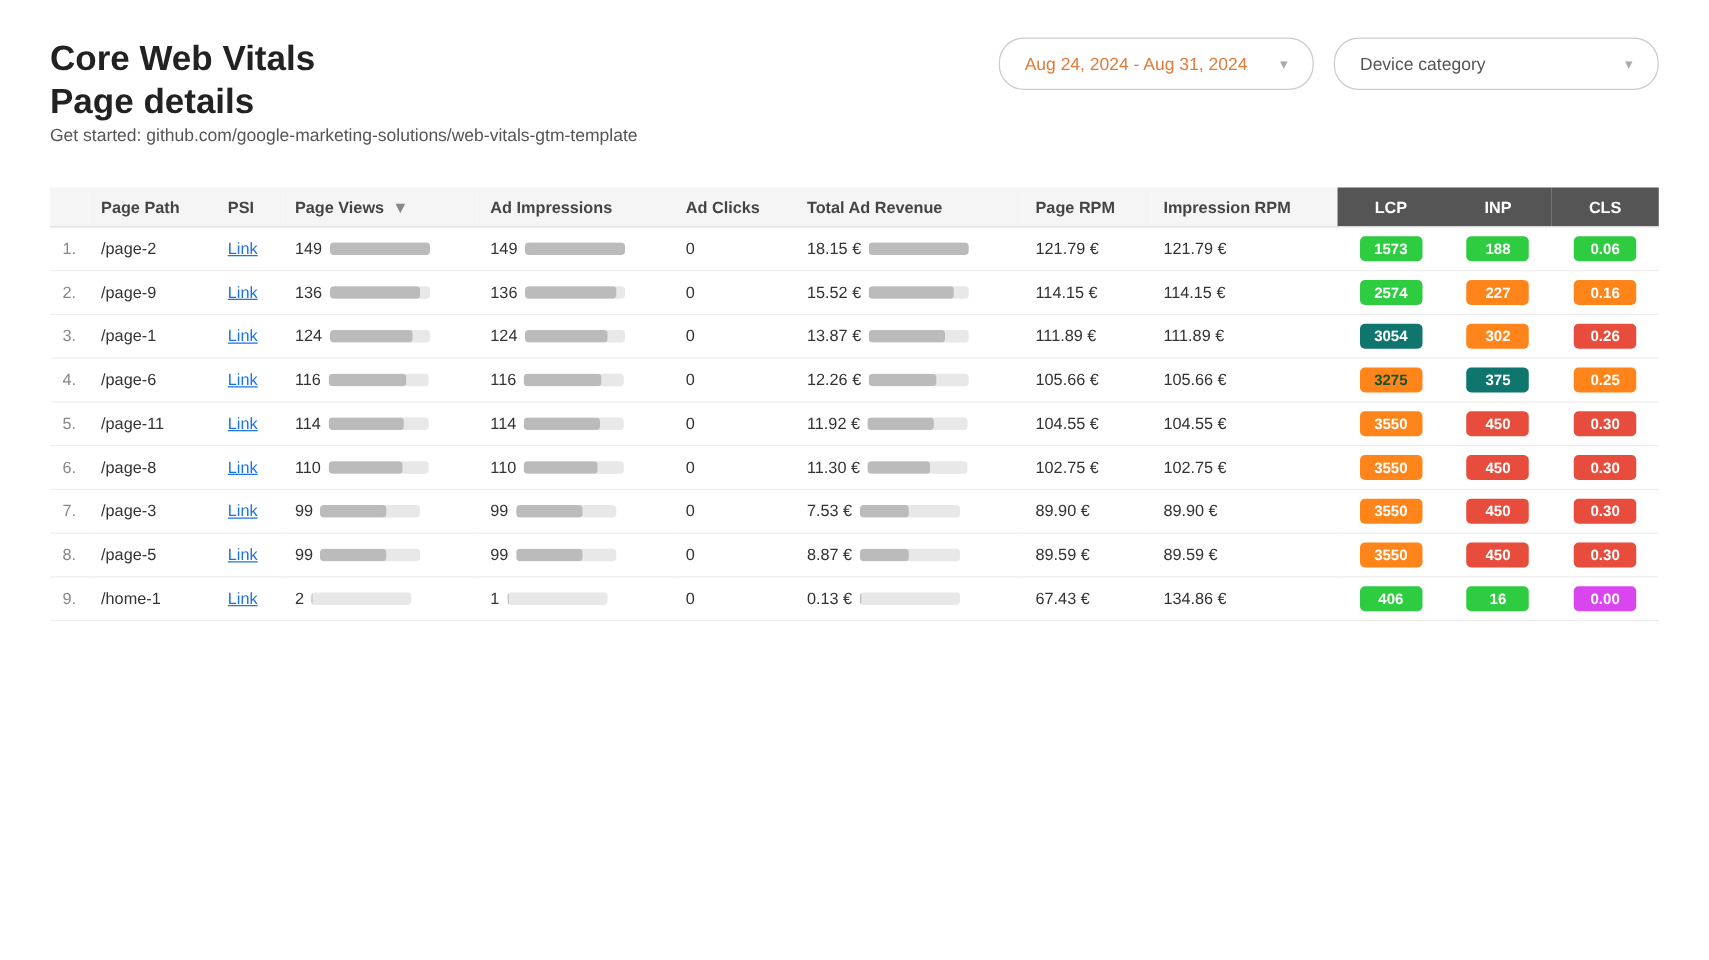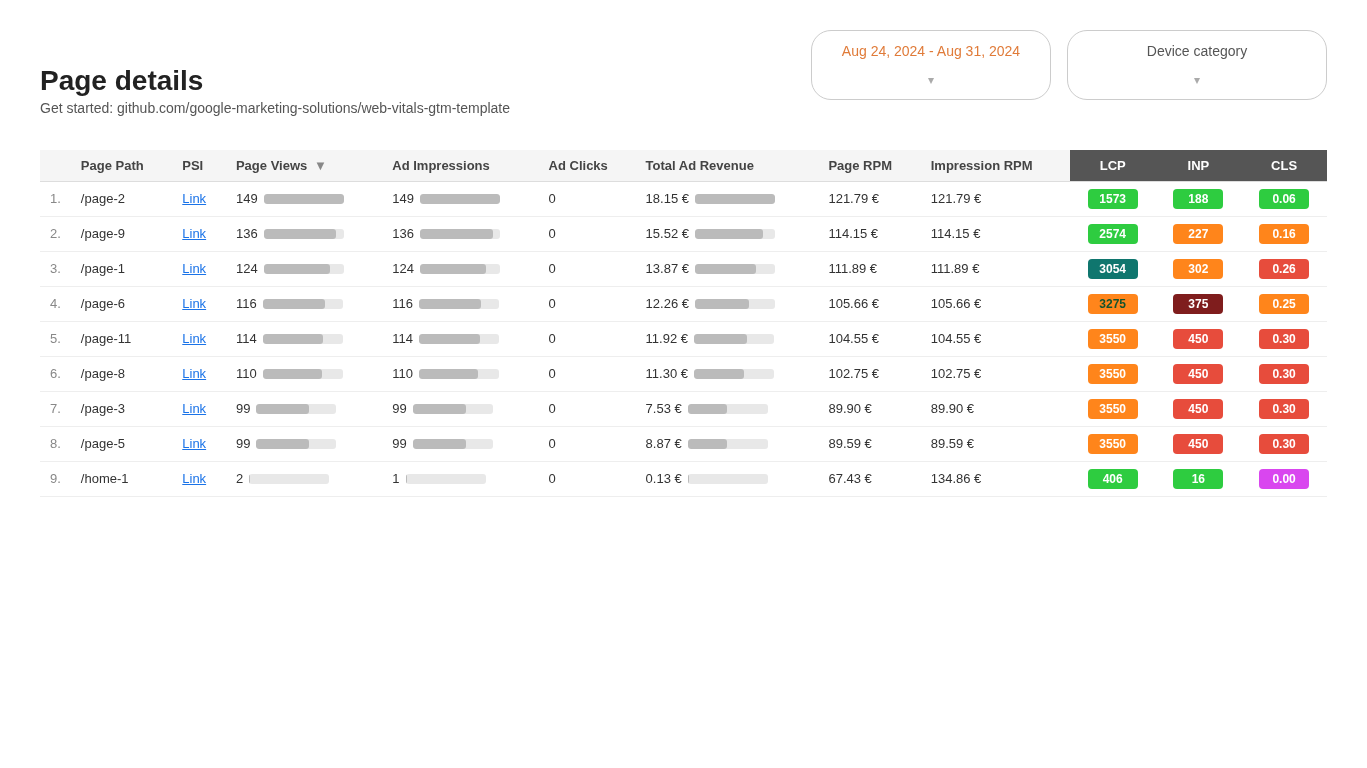--- a/index.html
+++ b/index.html
@@ -38,25 +38,24 @@
     }
     .filter-dropdown {
       border: 1.5px solid #ccc;
       border-radius: 20px;
       padding: 12px 20px;
       font-size: 14px;
       color: #e07b39;
       background: #fff;
       display: flex;
       align-items: center;
-      gap: 14px;
+      gap: 26px;
       cursor: pointer;
       min-width: 240px;
       justify-content: space-between;
-      flex-direction: column;
     }
     .filter-dropdown.device {
       color: #555;
       min-width: 260px;
     }
     .filter-dropdown .arrow {
       color: #aaa;
       font-size: 12px;
     }
     table {
@@ -121,21 +120,21 @@
     }
   </style>
 </head>
 <body>
 
 <div class="page-wrapper">
 
   <div class="header">
     <div class="title-section">
       <h1>
-        <br>
+        <span>Core Web Vitals</span><br>
         <span>Page details</span>
       </h1>
       <div class="subtitle">
         <div>Get started: github.com/google-marketing-solutions/web-vitals-gtm-template</div>
       </div>
     </div>
     <div class="filters">
       <div class="filter-dropdown">
         <span>Aug 24, 2024 - Aug 31, 2024</span>
         <span class="arrow">▾</span>
@@ -296,21 +295,21 @@
               <div class="bar-cell">
                 <span>12.26 €</span>
                 <div class="bar-container">
                   <div class="bar-fill" style="width:68%"></div>
                 </div>
               </div>
             </td>
             <td>105.66 €</td>
             <td>105.66 €</td>
             <td style="text-align: center;"><span class="badge" style="background:#ff851b;color:#14532d;">3275</span></td>
-            <td style="text-align: center;"><span class="badge" style="background:#7f1d1d;color:#fff;">375</span></td>
+            <td style="text-align: center;"><span class="badge" style="background:#0f766e;color:#fff;">375</span></td>
             <td style="text-align: center;"><span class="badge" style="background:#ff851b;color:#fff;">0.25</span></td>
           </tr>
           <tr>
             <td class="idx-col">5.</td>
             <td>/page-11</td>
             <td class="link-cell"><a href="#">Link</a></td>
             <td>
               <div class="bar-cell">
                 <span>114</span>
                 <div class="bar-container">

